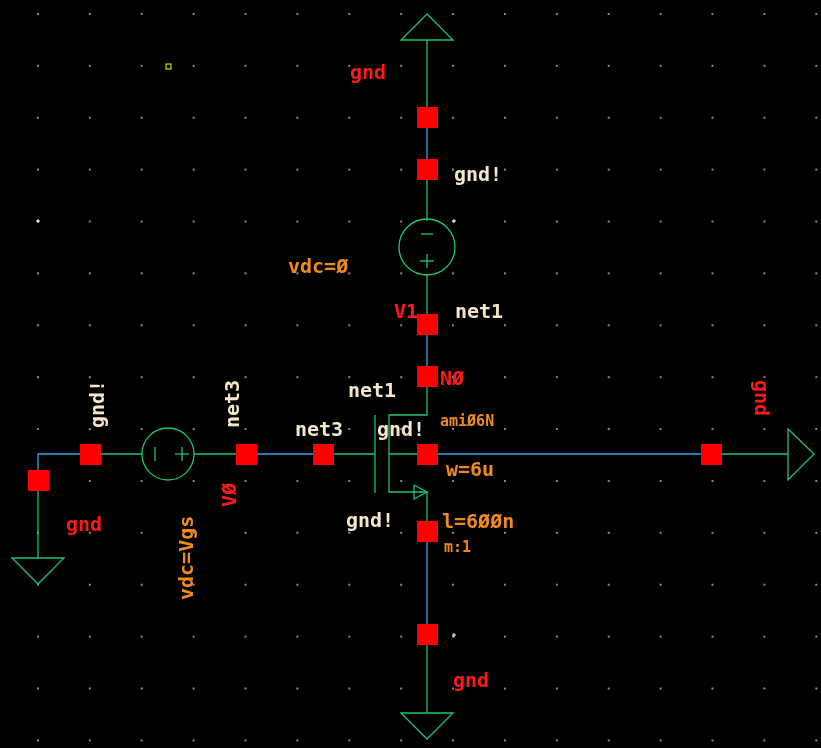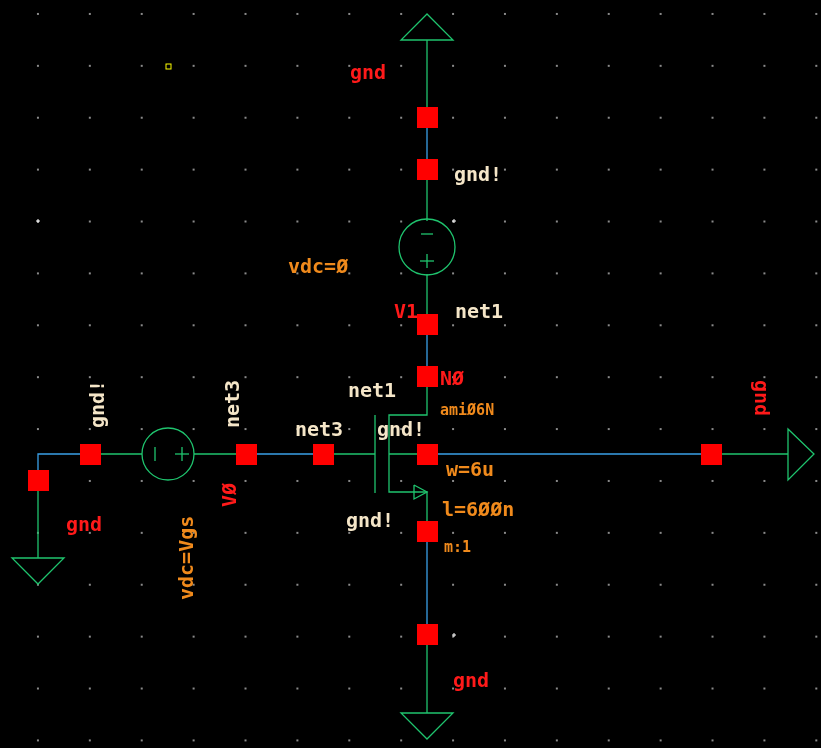--- a/index.html
+++ b/index.html
@@ -108,24 +108,24 @@
   <div class="lbl" style="left:350px;top:62px;color:#ff1a1a;">gnd</div>
   <div class="lbl" style="left:454px;top:164px;color:#f5e6c8;">gnd!</div>
   <div class="lbl" style="left:288px;top:256px;color:#f08a1c;text-align:right;">vdc=Ø</div>
   <div class="lbl" style="left:378px;top:301px;color:#ff1a1a;margin-left:16px;">V1</div>
   <div class="lbl" style="left:455px;top:301px;color:#f5e6c8;">net1</div>
 
   <div class="lbl" style="left:348px;top:380px;color:#f5e6c8;">net1</div>
   <div class="lbl" style="left:440px;top:368px;color:#ff1a1a;">NØ</div>
   <div class="lbl" style="left:295px;top:419px;color:#f5e6c8;">net3</div>
   <div class="lbl" style="left:377px;top:419px;color:#f5e6c8;">gnd!</div>
-  <div class="lbl sm" style="left:440px;top:400px;color:#f08a1c;">amiØ6N</div>
+  <div class="lbl sm" style="left:440px;top:411px;color:#f08a1c;">amiØ6N</div>
   <div class="lbl" style="left:446px;top:459px;color:#f08a1c;">w=6u</div>
   <div class="lbl" style="left:346px;top:510px;color:#f5e6c8;">gnd!</div>
-  <div class="lbl" style="left:442px;top:499px;color:#f08a1c;">l=6ØØn</div>
+  <div class="lbl" style="left:442px;top:511px;color:#f08a1c;">l=6ØØn</div>
   <div class="lbl sm" style="left:444px;top:537px;color:#f08a1c;text-align:right;">m:1</div>
 
   <div class="lbl" style="left:453px;top:670px;color:#ff1a1a;">gnd</div>
   <div class="lbl" style="left:66px;top:514px;color:#ff1a1a;">gnd</div>
 
   <div class="lbl rot-ccw" style="left:87px;top:428px;color:#f5e6c8;">gnd!</div>
   <div class="lbl rot-ccw" style="left:222px;top:428px;color:#f5e6c8;">net3</div>
   <div class="lbl rot-ccw" style="left:219px;top:507px;color:#ff1a1a;">VØ</div>
   <div class="lbl rot-ccw" style="left:176px;top:600px;color:#f08a1c;">vdc=Vgs</div>
 

